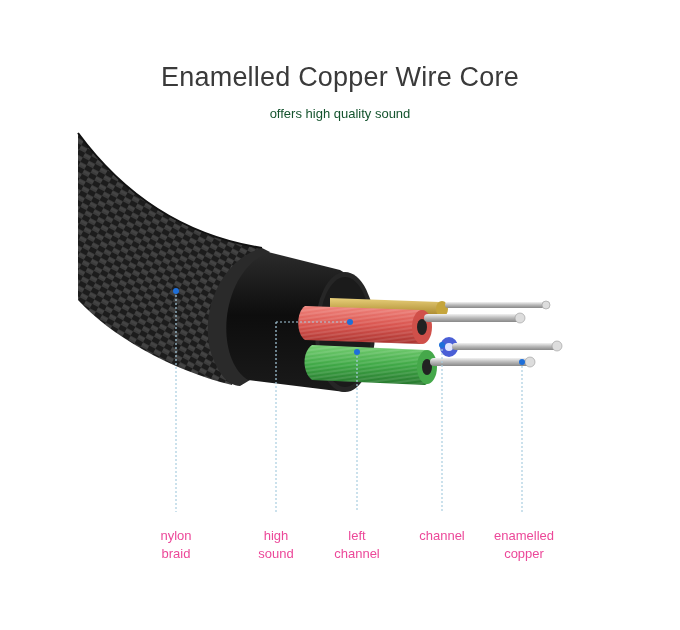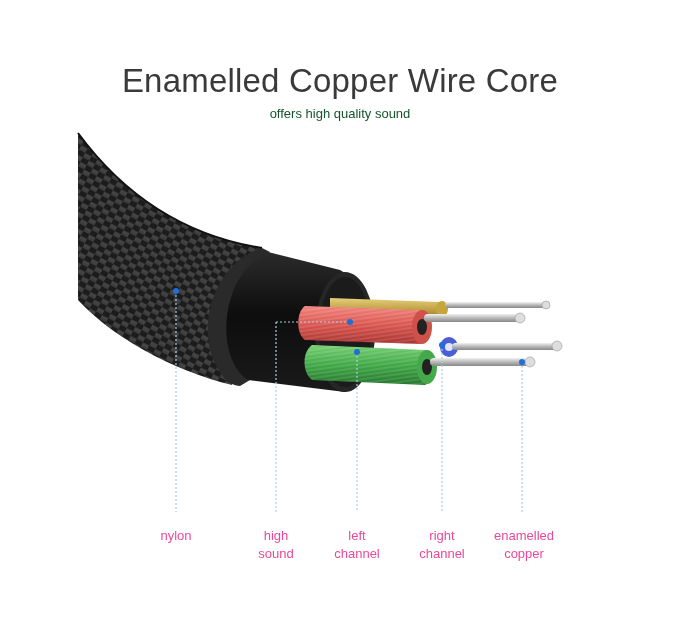--- a/index.html
+++ b/index.html
@@ -1,17 +1,17 @@
 <!DOCTYPE html>
 <html><head>
 <meta charset="utf-8">
 <style>
   html, body { margin:0; padding:0; background:#ffffff; }
   body { width:680px; height:630px; position:relative; overflow:hidden; font-family:"Liberation Sans", sans-serif; }
-  .title { position:absolute; left:0; width:680px; top:62px; text-align:center; font-size:33px; color:#3a3a3a; letter-spacing:0.2px; }
+  .title { position:absolute; left:0; width:680px; top:62px; text-align:center; font-size:27px; color:#3a3a3a; letter-spacing:0.2px; }
   .subtitle { position:absolute; left:0; width:680px; top:106px; text-align:center; font-size:13px; color:#14532d; }
   .illus { position:absolute; left:0; top:0; width:680px; height:630px; }
   .label { position:absolute; top:527px; width:110px; text-align:center; font-size:13px; line-height:18px; color:#ec4899; }
   .label span { display:block; }
 </style>
 </head>
 <body>
 
 <div class="title">Enamelled Copper Wire Core</div>
 <div class="subtitle">offers high quality sound</div>
@@ -102,29 +102,29 @@
     <circle cx="176" cy="291" r="3"></circle>
     <circle cx="350" cy="322" r="3"></circle>
     <circle cx="357" cy="352" r="3"></circle>
     <circle cx="442" cy="345" r="3"></circle>
     <circle cx="522" cy="362" r="3"></circle>
   </g>
 </svg>
 
 <div class="label" style="left:121px;">
   <span>nylon</span>
+  <span>braid</span>
 </div>
 <div class="label" style="left:221px;">
   <span>high</span>
   <span>sound</span>
 </div>
 <div class="label" style="left:302px;">
   <span>left</span>
   <span>channel</span>
 </div>
 <div class="label" style="left:387px;">
-  <span>right</span>
   <span>channel</span>
 </div>
 <div class="label" style="left:469px;">
   <span>enamelled</span>
   <span>copper</span>
 </div>
 
 </body></html>

